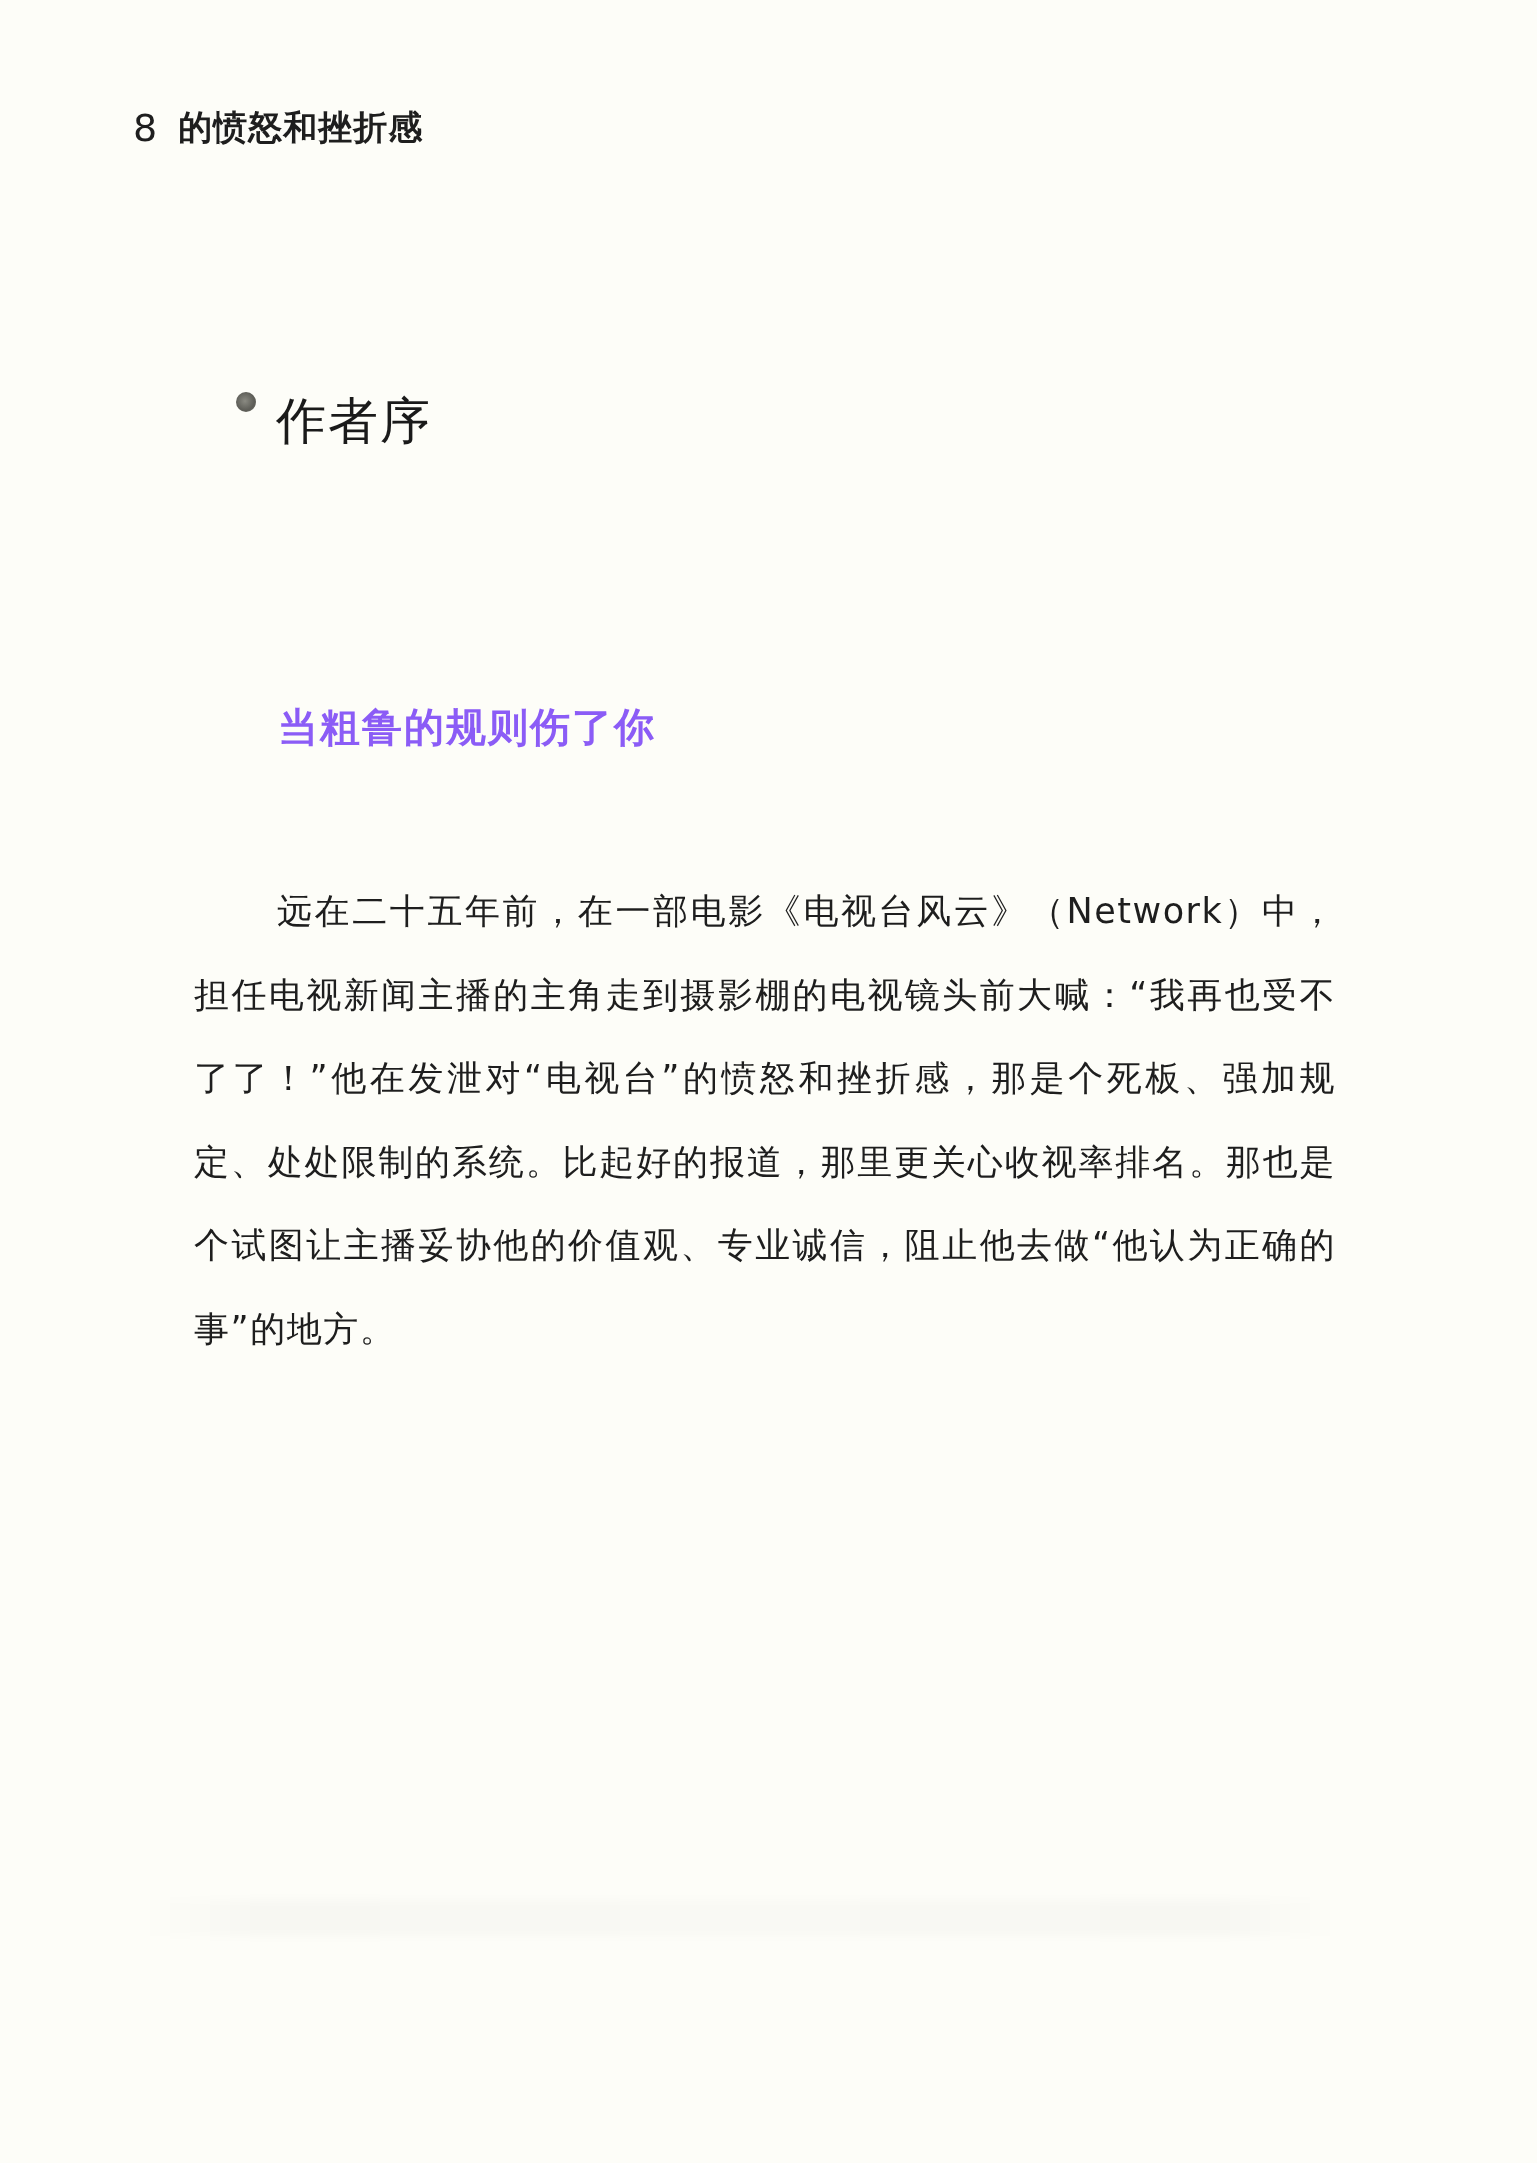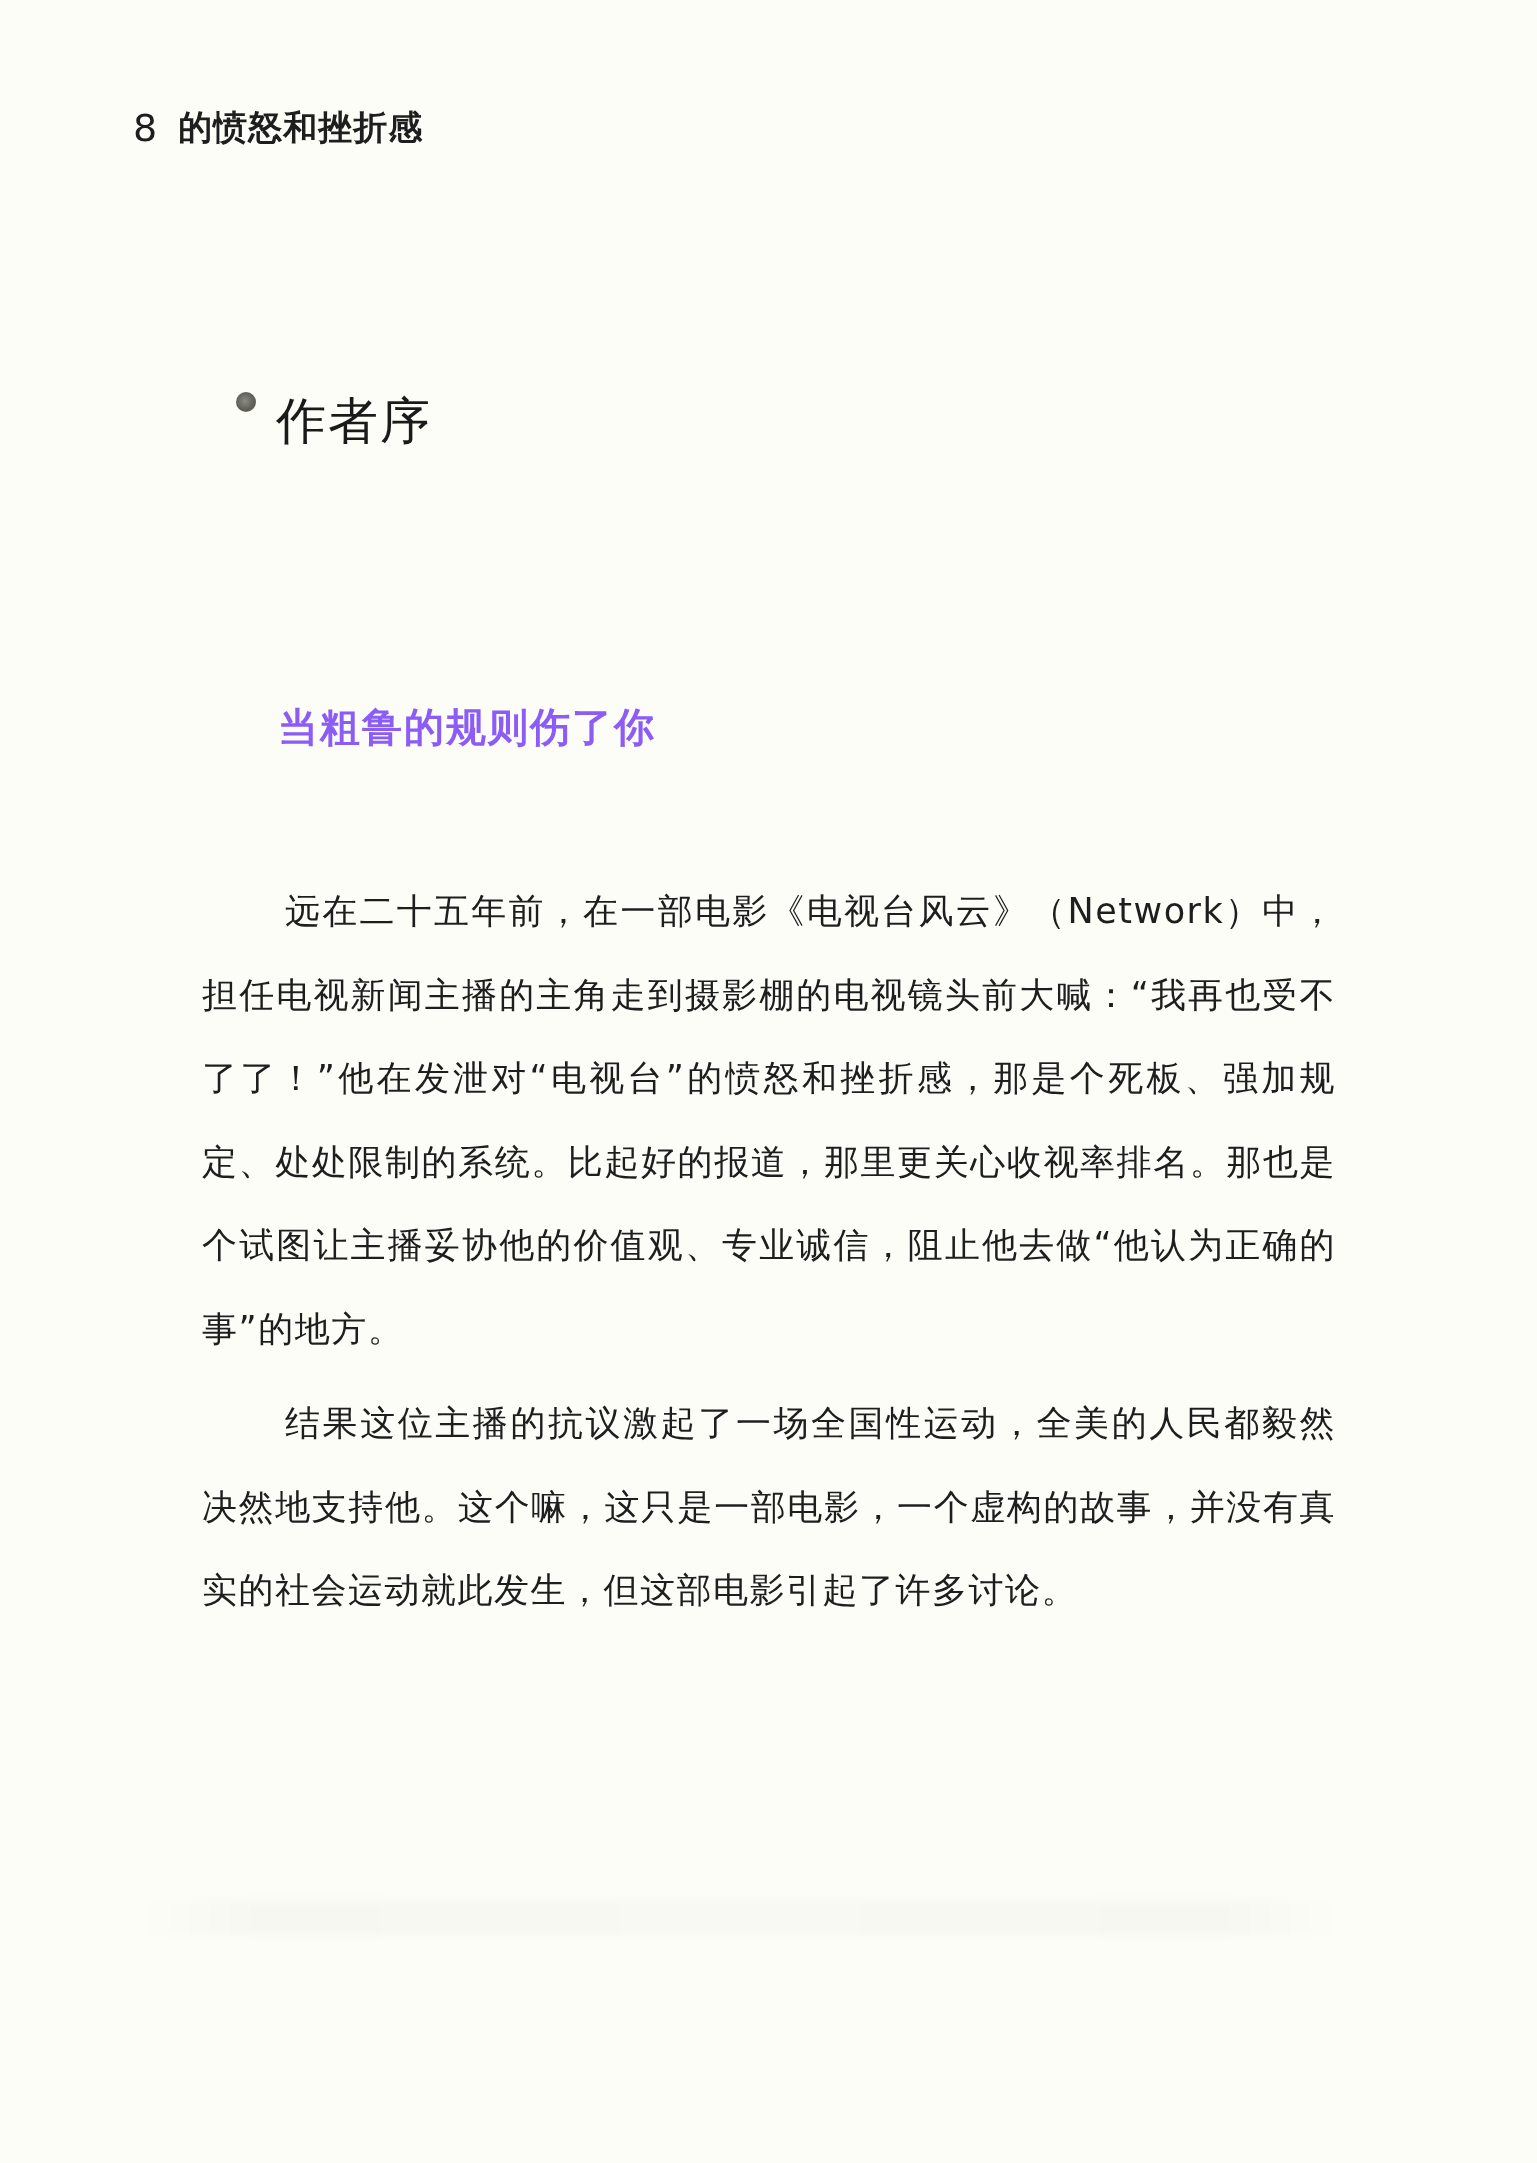--- a/index.html
+++ b/index.html
@@ -75,21 +75,21 @@
       left: 186px;
       top: 870px;
       width: 1150px;
       font-family: "DejaVu Sans", sans-serif;
       font-size: 35px;
       line-height: 83.5px;
       letter-spacing: 1.5px;
       color: #1e1e1e;
     }
     .body-text p {
-      margin: 0 0 11px 16px;
+      margin: 0 0 11px 8px;
       text-indent: 83px;
       text-align: justify;
       text-align-last: left;
     }
     .body-text .bold {
       font-weight: bold;
     }
     .bleed {
       position: absolute;
       left: 140px;
@@ -112,17 +112,16 @@
 
   <div class="section-heading">
     <span class="bullet"></span>
     <span class="title">作者序</span>
   </div>
 
   <div class="subheading">当粗鲁的规则伤了你</div>
 
   <div class="body-text">
     <p>远在二十五年前，在一部电影《电视台风云》（Network）中，担任电视新闻主播的主角走到摄影棚的电视镜头前大喊：“我再也受不了了！”他在发泄对“电视台”的愤怒和挫折感，那是个死板、强加规定、处处限制的系统。比起好的报道，那里更关心收视率排名。那也是个试图让主播妥协他的价值观、专业诚信，阻止他去做“他认为正确的事”的地方。</p>
-    <p>结果这位主播的抗议激起了一场全国性运动，全美的人民都毅然决然地支持他。这个嘛，这只是一部电影，一个虚构的故事，并没有真实的社会运动就此发生，但这部电影引起了许多讨论。</p>
   </div>
 
   <div class="bleed"></div>
 </div>
 
 </body></html>

